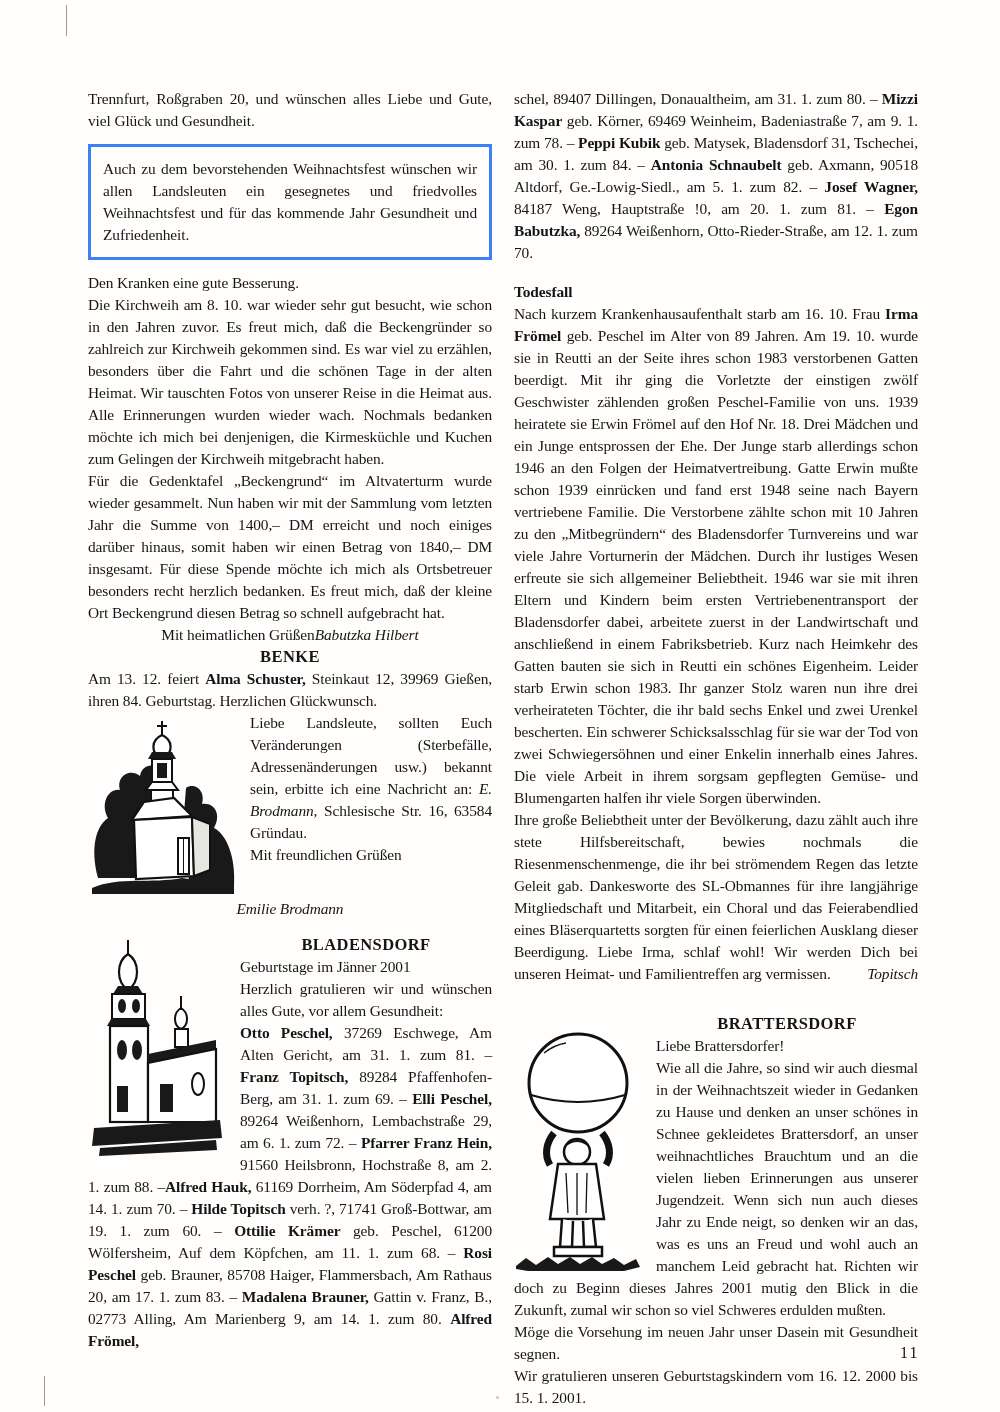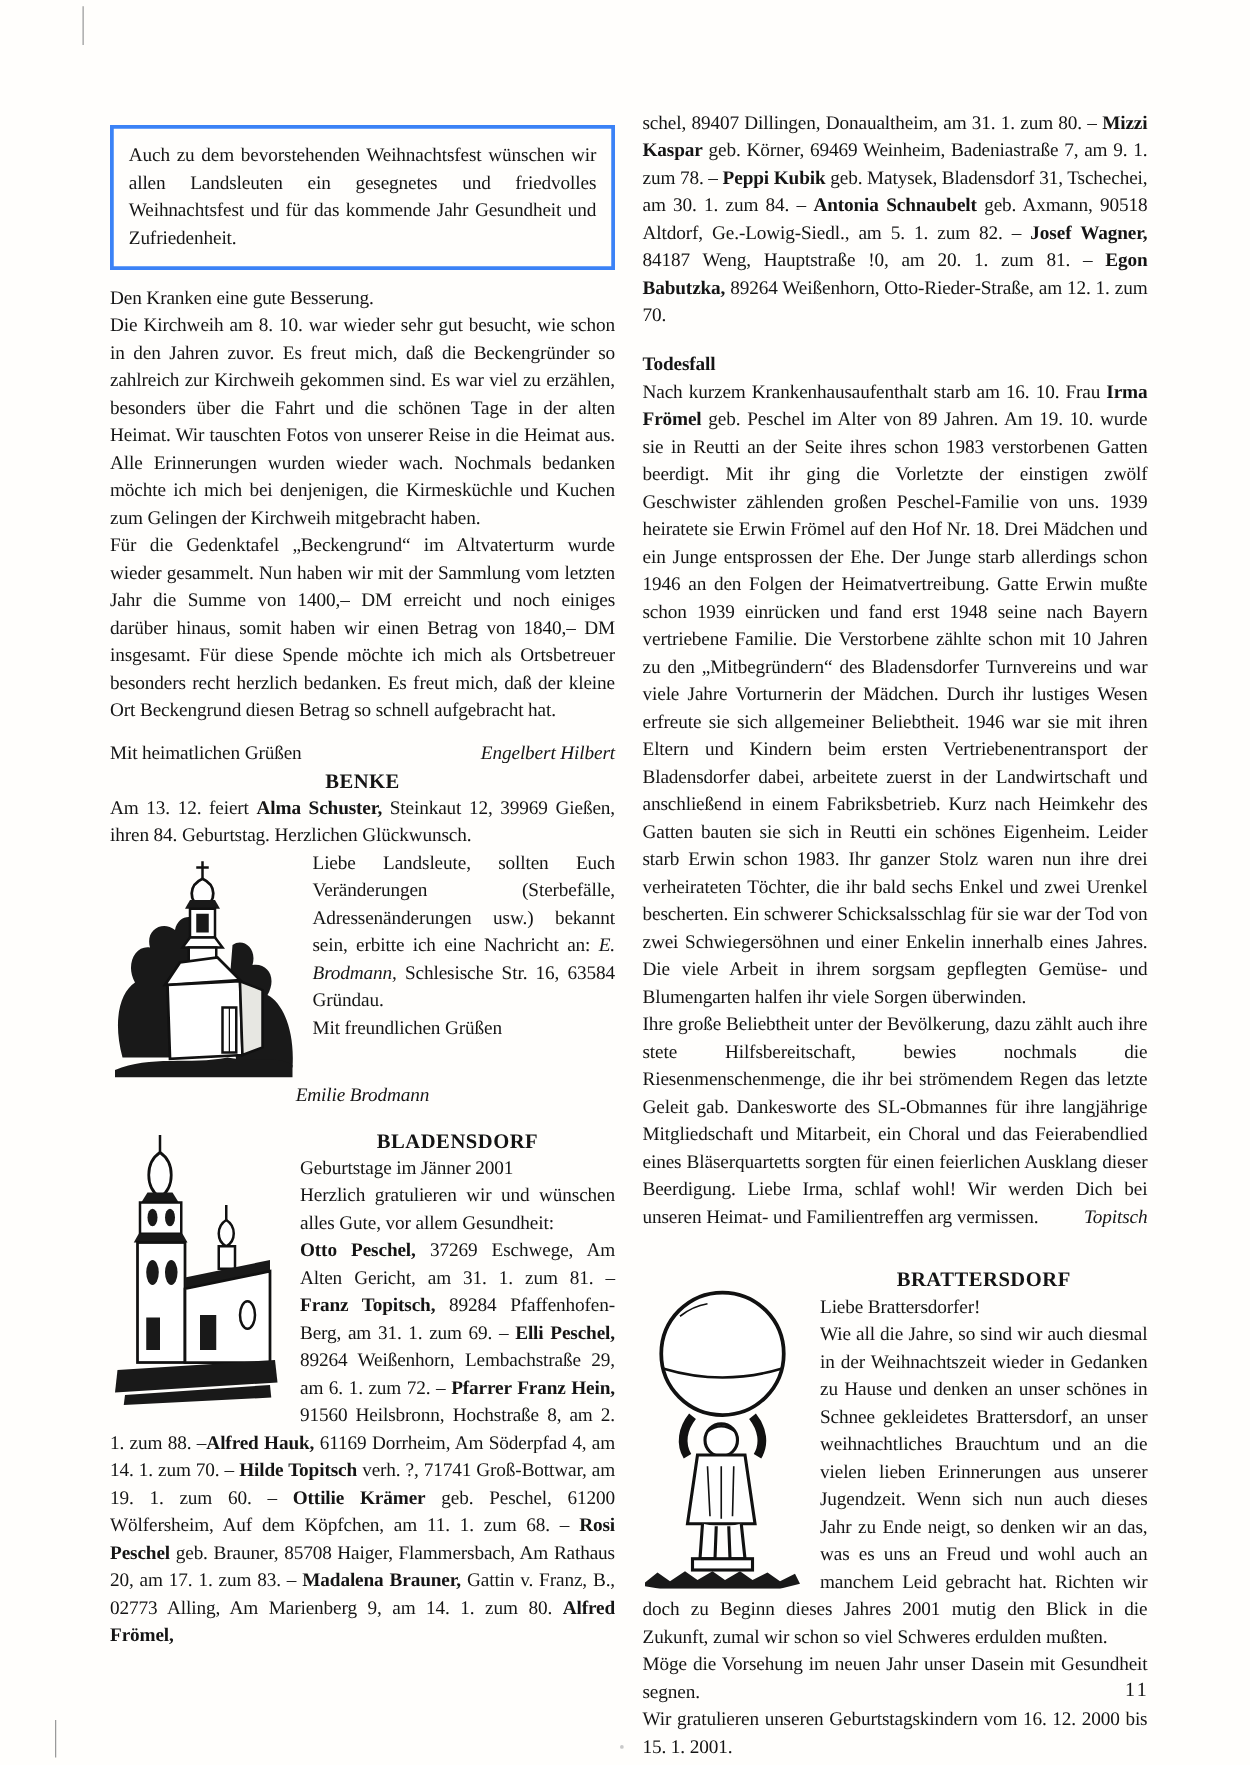--- a/index.html
+++ b/index.html
@@ -7,21 +7,21 @@
         font-family:"Liberation Serif","DejaVu Serif",serif;color:#151515;overflow:hidden;}
   .col{position:absolute;top:88px;width:404px;font-size:15.4px;line-height:22px;
        letter-spacing:-0.1px;text-align:justify;}
   .col-left{left:88px;}
   .col-right{left:514px;}
   p{margin:0;}
   .bx{border:3px solid #3b82f6;padding:11px 12px;margin:12px 0;}
   .bx-small{border:1px solid #2a2a2a;padding:7px 11px;margin:10px 0 12px 0;}
   .sec-head{font-weight:bold;text-align:center;font-size:16.5px;letter-spacing:0.4px;margin-top:0;}
   .sub-head{font-weight:bold;margin-top:17px;}
-  .sig-row{display:flex;justify-content:space-between;margin-top:12px;}
+  .sig-row{display:flex;justify-content:center;}
   .sig{font-style:italic;}
   .sig-right{float:right;font-style:italic;}
   .sig-line-right{text-align:center;font-style:italic;margin-top:32px;}
   .float-img{float:left;margin:4px 14px 4px 0;}
   .clear{clear:left;}
   .section{margin-top:14px;}
   .pagenum{position:absolute;left:900px;top:1344px;font-size:16px;letter-spacing:2px;}
   .crop-v{position:absolute;width:1px;background:#9a9a9a;}
   .crop-dot{position:absolute;width:3px;height:3px;background:#c9c9c9;border-radius:50%;}
   svg{display:block;}
@@ -30,32 +30,33 @@
 <body>
 
 <div class="page">
 
   <div class="crop-v" style="left:66px;top:5px;height:31px;"></div>
   <div class="crop-v" style="left:44px;top:1376px;height:30px;"></div>
   <div class="crop-dot" style="left:496px;top:1396px;"></div>
 
   <div class="col col-left">
 
+    <p>Trennfurt, Roßgraben 20, und wünschen alles Liebe und Gute, viel Glück und Gesundheit.</p>
 
     <div class="bx">
       <p>Auch zu dem bevorstehenden Weihnachtsfest wünschen wir allen Landsleuten ein gesegnetes und friedvolles Weihnachtsfest und für das kommende Jahr Gesundheit und Zufriedenheit.</p>
     </div>
 
     <p>Den Kranken eine gute Besserung.</p>
     <p>Die Kirchweih am 8. 10. war wieder sehr gut besucht, wie schon in den Jahren zuvor. Es freut mich, daß die Beckengründer so zahlreich zur Kirchweih gekommen sind. Es war viel zu erzählen, besonders über die Fahrt und die schönen Tage in der alten Heimat. Wir tauschten Fotos von unserer Reise in die Heimat aus. Alle Erinnerungen wurden wieder wach. Nochmals bedanken möchte ich mich bei denjenigen, die Kirmesküchle und Kuchen zum Gelingen der Kirchweih mitgebracht haben.</p>
     <p>Für die Gedenktafel „Beckengrund“ im Altvaterturm wurde wieder gesammelt. Nun haben wir mit der Sammlung vom letzten Jahr die Summe von 1400,– DM erreicht und noch einiges darüber hinaus, somit haben wir einen Betrag von 1840,– DM insgesamt. Für diese Spende möchte ich mich als Ortsbetreuer besonders recht herzlich bedanken. Es freut mich, daß der kleine Ort Beckengrund diesen Betrag so schnell aufgebracht hat.</p>
 
     <div class="sig-row">
       <span>Mit heimatlichen Grüßen</span>
-      <span class="sig">Engelbert Hilbert</span>
+      <span class="sig">Babutzka Hilbert</span>
     </div>
 
     <div>
       <div class="sec-head">BENKE</div>
       <p><span>Am 13. 12. feiert </span><span style="font-weight: bold;">Alma Schuster,</span><span> Steinkaut 12, 39969 Gießen, ihren 84. Geburtstag. Herzlichen Glückwunsch.</span></p>
 
       <div class="float-img" style="width:148px;">
         <svg width="148" height="178" viewBox="0 0 148 178">
           <path d="M10,162 C2,132 8,110 20,102 C12,88 20,72 32,74 C28,60 42,52 52,60 C54,48 68,46 72,56 L74,102 L62,162 Z" fill="#191919"></path>
           <path d="M146,170 C148,140 138,118 126,112 C134,98 126,86 114,88 C118,74 106,66 98,72 L94,122 L102,170 Z" fill="#191919"></path>

